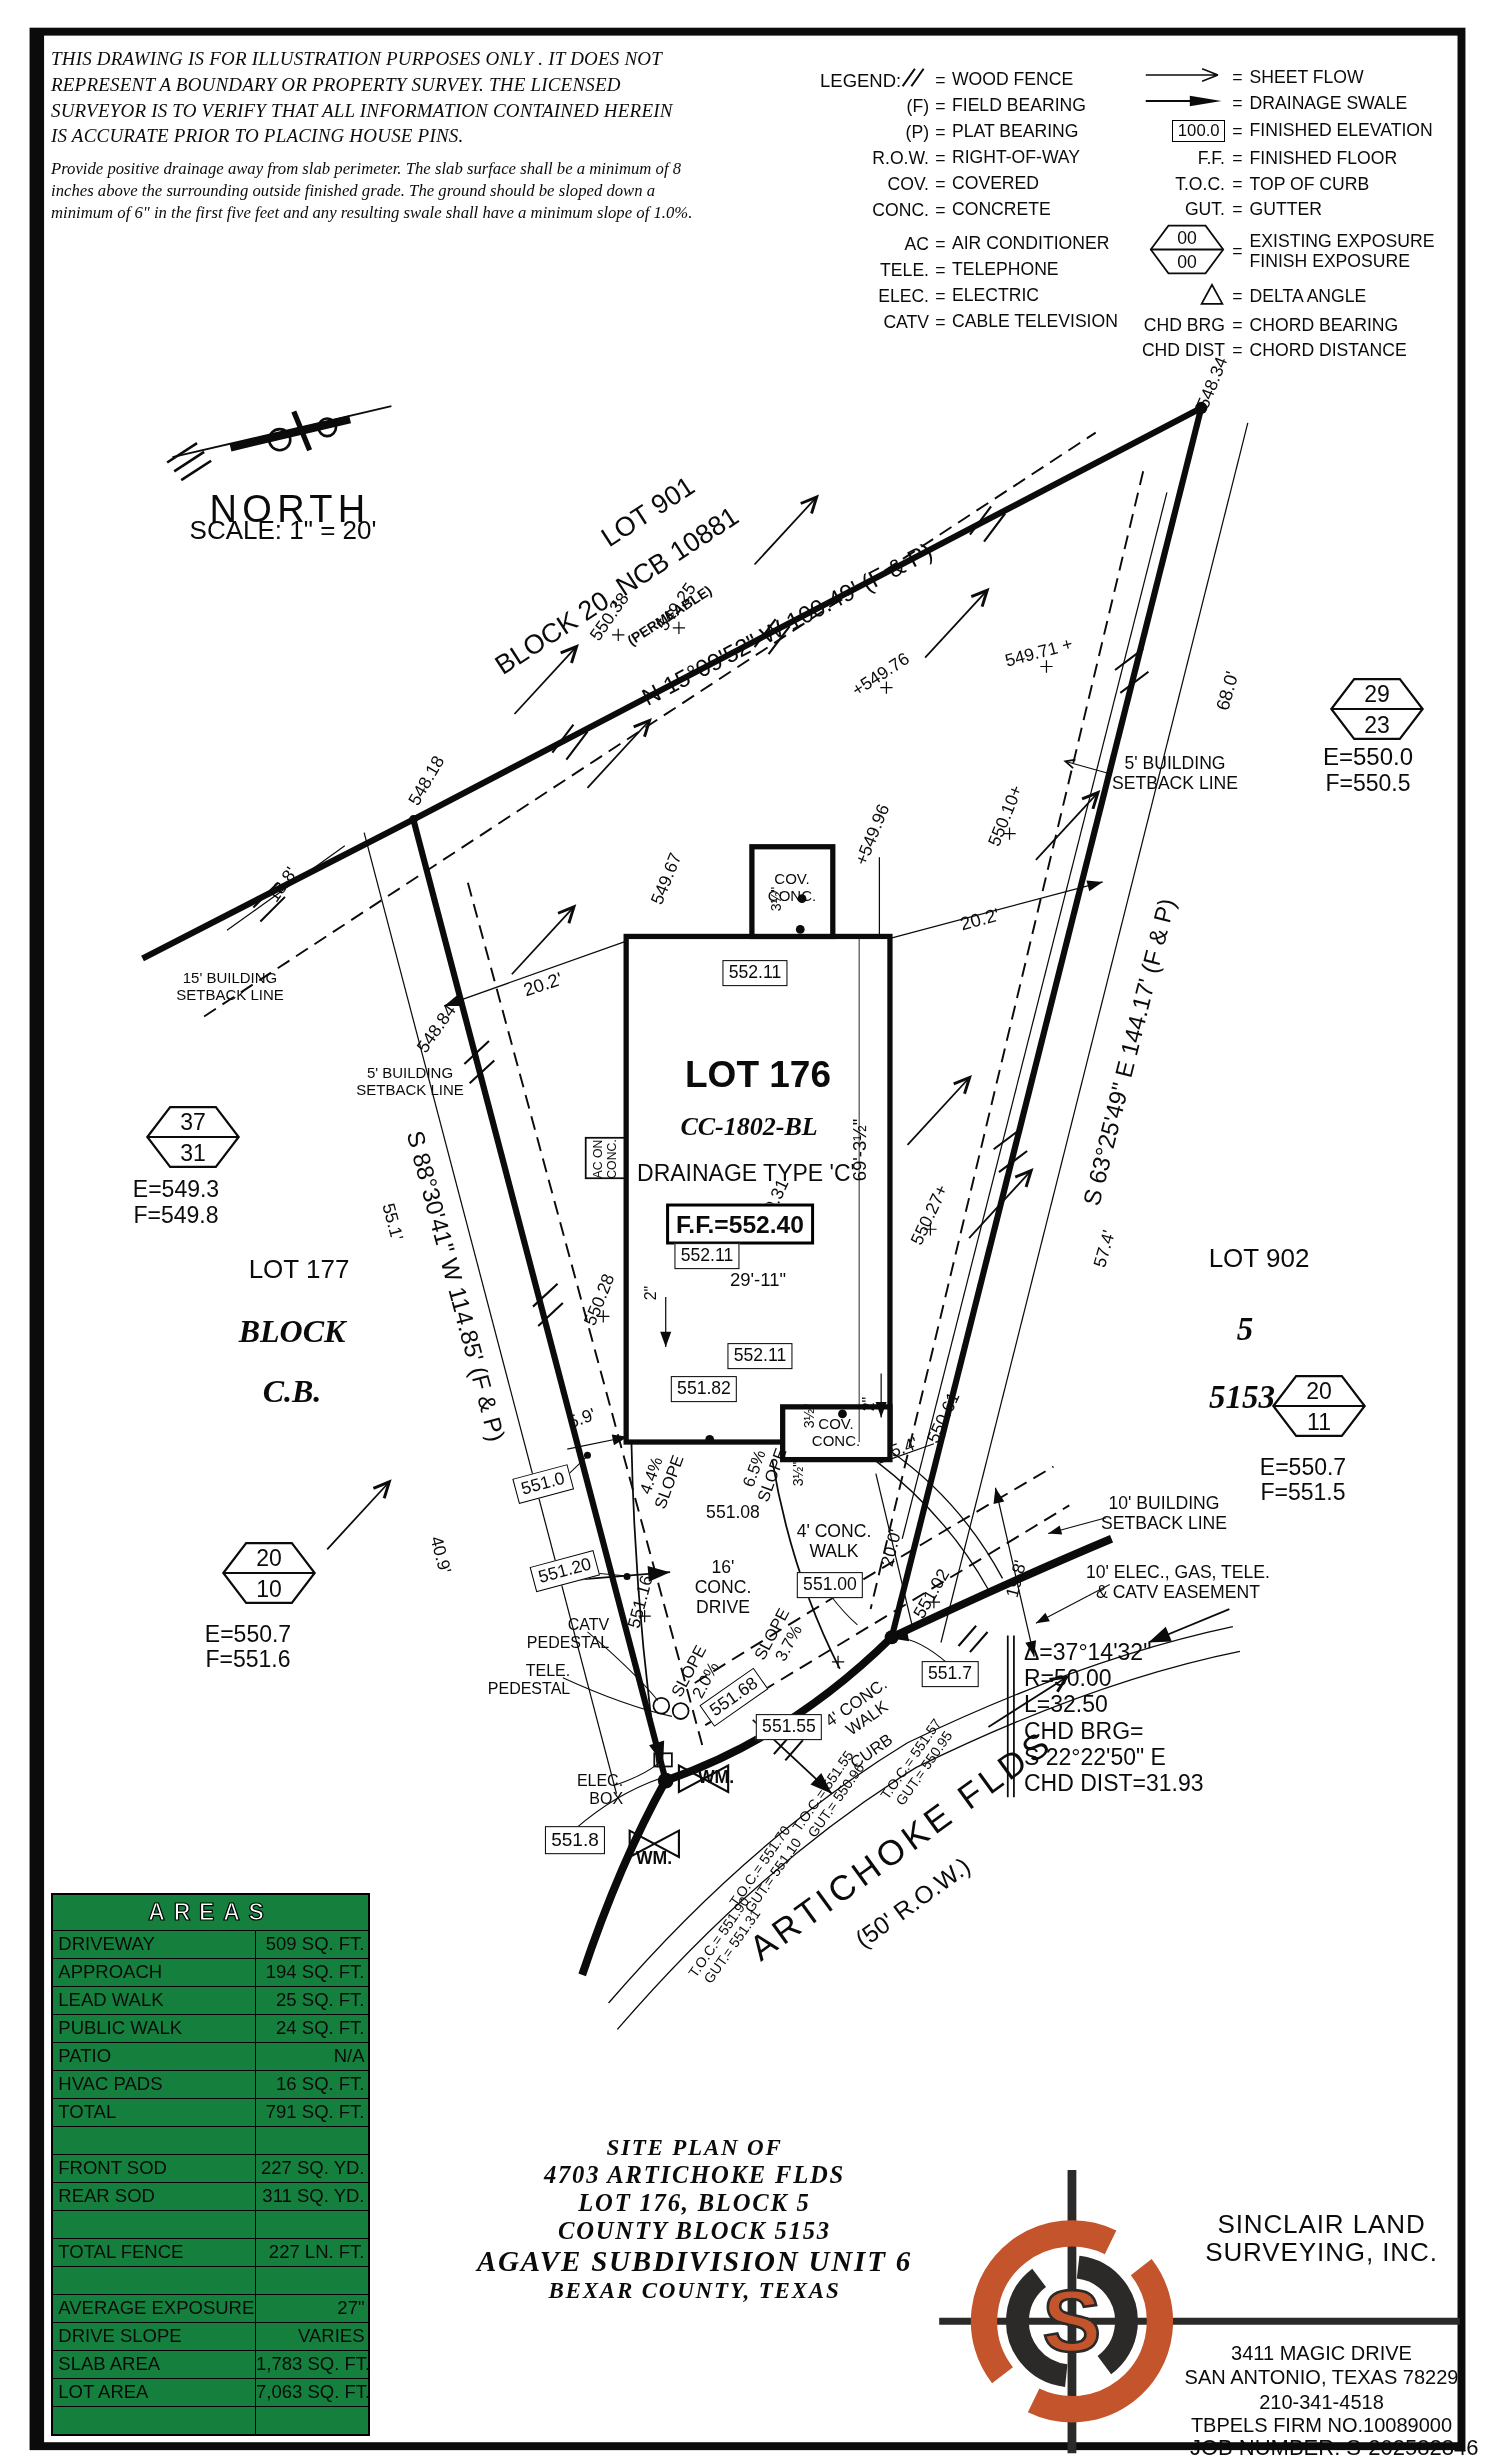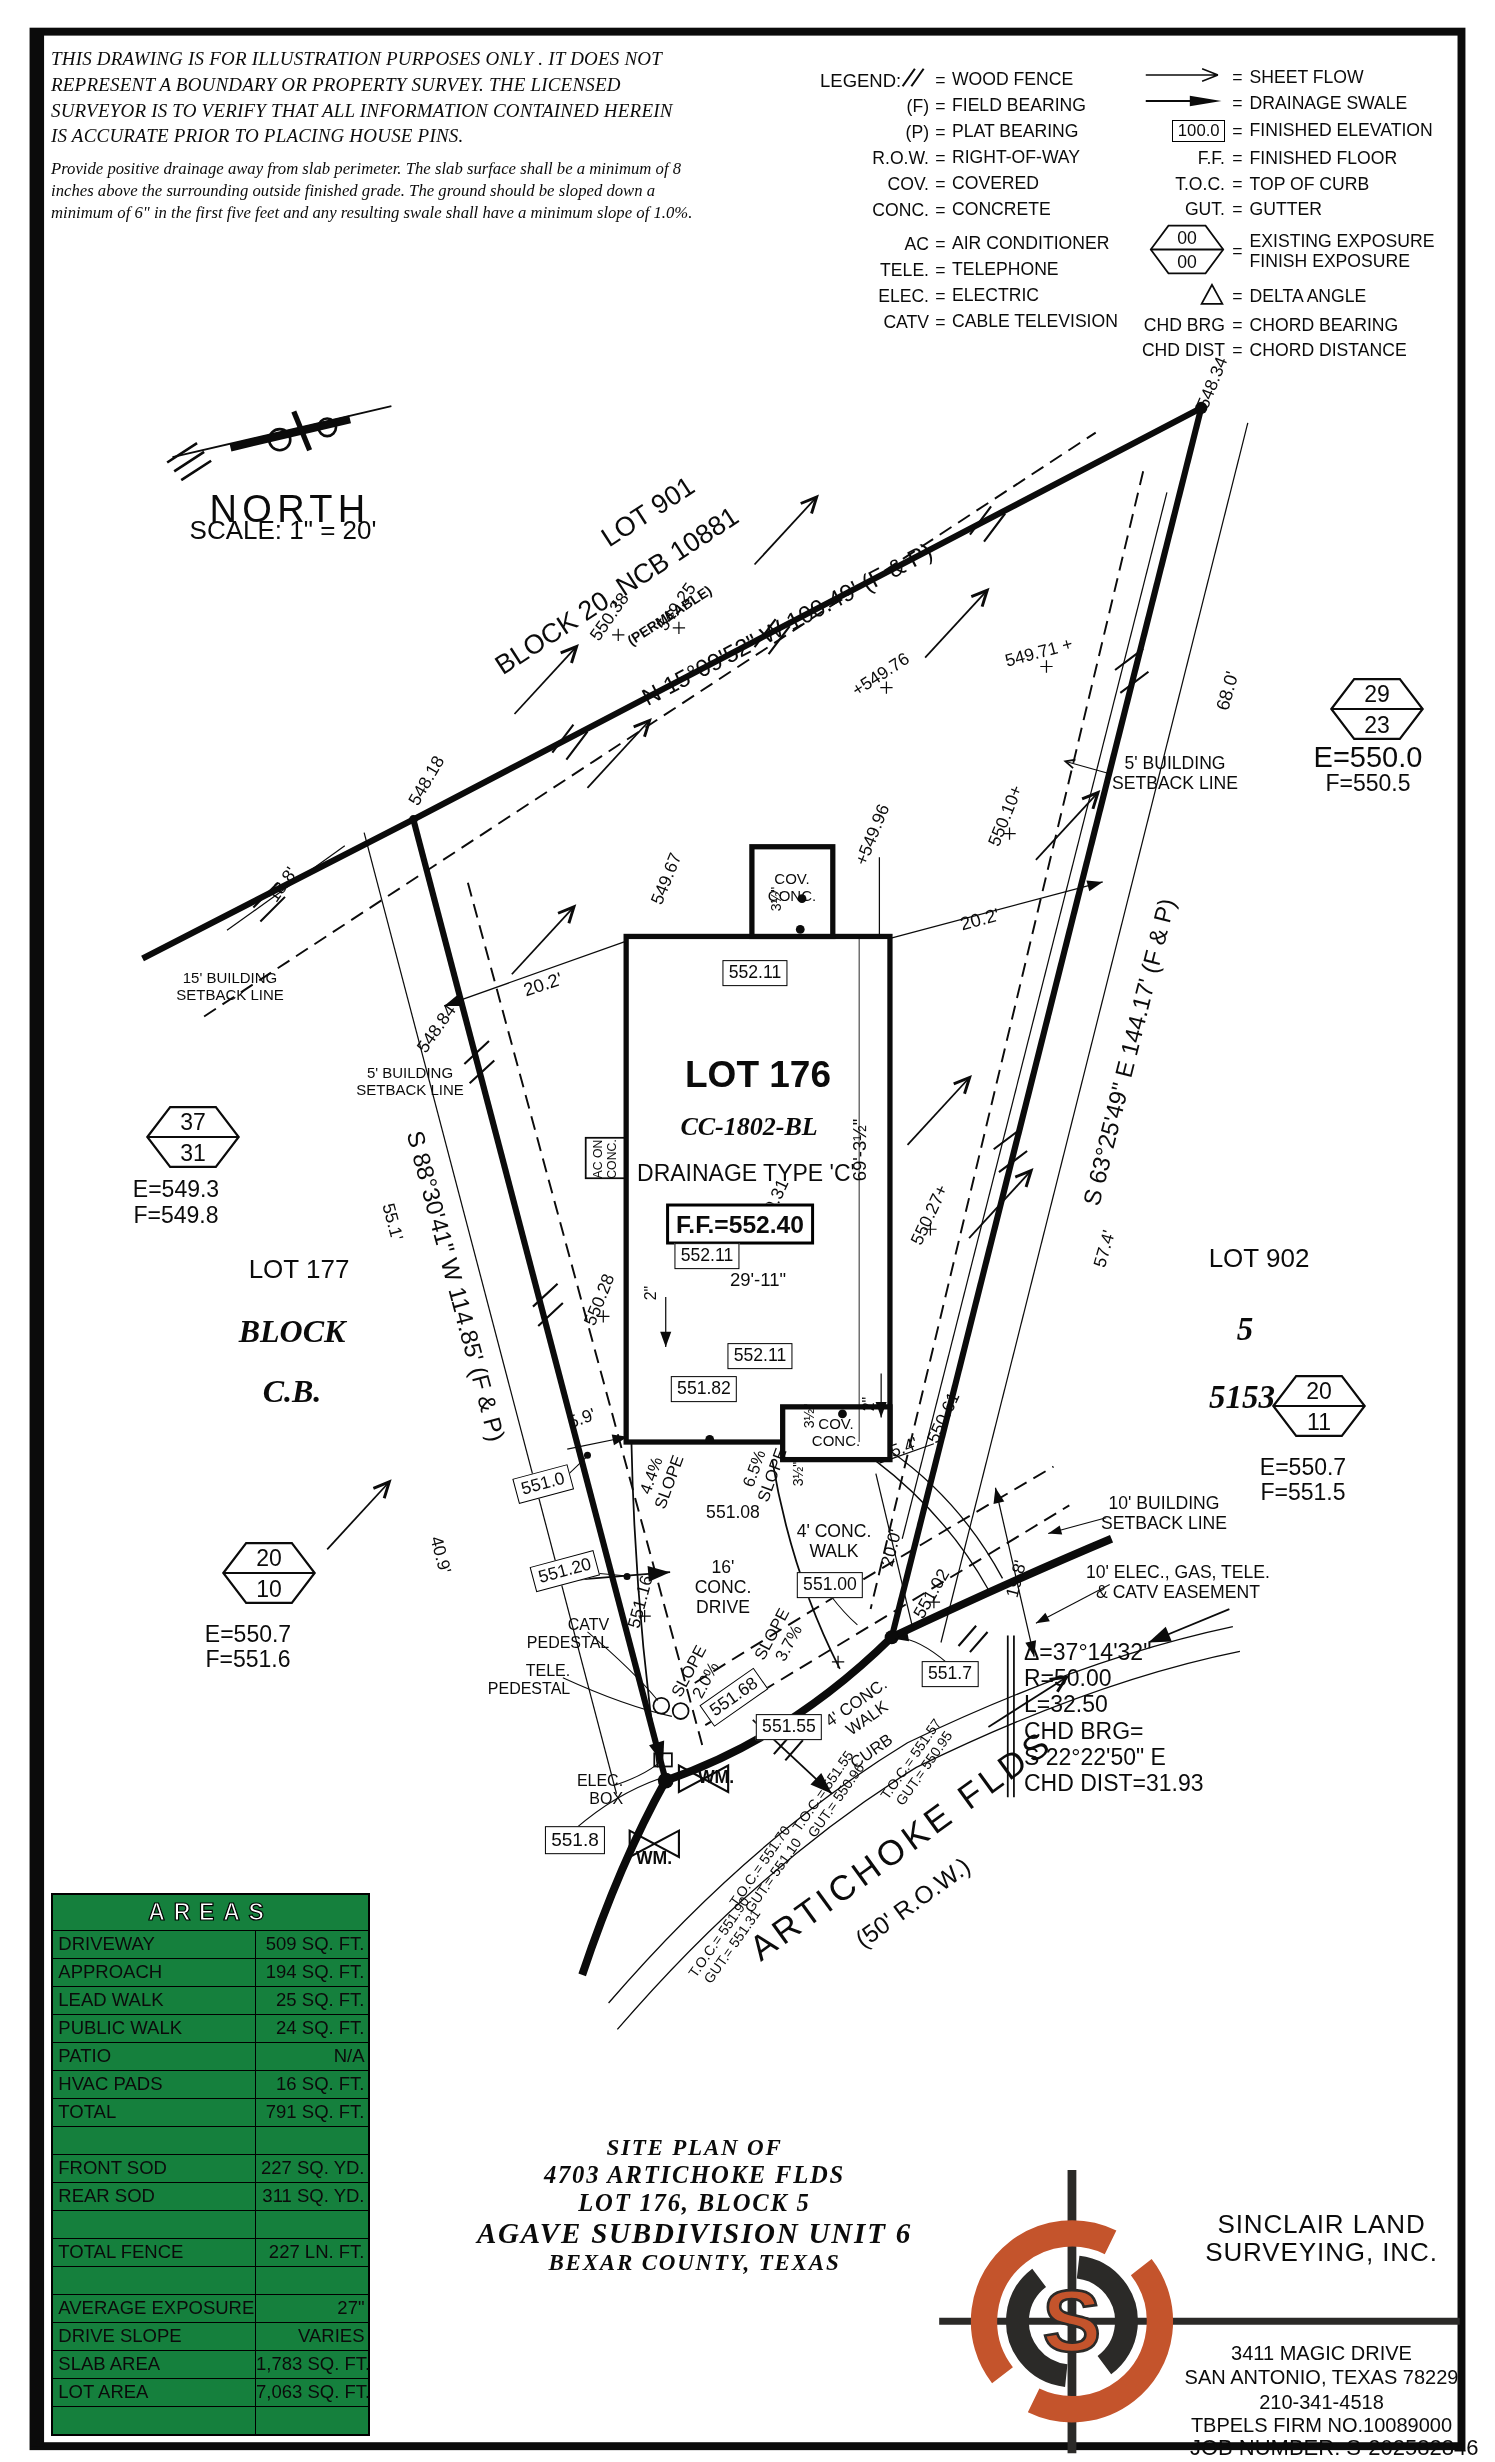--- a/index.html
+++ b/index.html
@@ -449,21 +449,21 @@
       <div class="lbl" style="left: 292px; top: 1391px; font-size: 32px; font-family: &quot;Liberation Serif&quot;, serif; font-style: italic; font-weight: 700; transform: translate(-50%, -50%) rotate(0deg);">C.B.</div>
       <div class="lbl" style="left: 1259px; top: 1259px; font-size: 26px; transform: translate(-50%, -50%) rotate(0deg);">LOT 902</div>
       <div class="lbl" style="left: 1245px; top: 1330px; font-size: 33px; font-family: &quot;Liberation Serif&quot;, serif; font-style: italic; font-weight: 700; transform: translate(-50%, -50%) rotate(0deg);">5</div>
       <div class="lbl" style="left: 1242px; top: 1398px; font-size: 33px; font-family: &quot;Liberation Serif&quot;, serif; font-style: italic; font-weight: 700; transform: translate(-50%, -50%) rotate(0deg);">5153</div>
       <div class="lbl" style="left: 1024px; top: 1652px; font-size: 23px; transform: translate(0px, -50%) rotate(0deg);">Δ=37°14'32"</div>
       <div class="lbl" style="left: 1024px; top: 1678px; font-size: 23px; transform: translate(0px, -50%) rotate(0deg);">R=50.00</div>
       <div class="lbl" style="left: 1024px; top: 1704px; font-size: 23px; transform: translate(0px, -50%) rotate(0deg);">L=32.50</div>
       <div class="lbl" style="left: 1024px; top: 1731px; font-size: 23px; transform: translate(0px, -50%) rotate(0deg);">CHD BRG=</div>
       <div class="lbl" style="left: 1024px; top: 1757px; font-size: 23px; transform: translate(0px, -50%) rotate(0deg);">S 22°22'50" E</div>
       <div class="lbl" style="left: 1024px; top: 1783px; font-size: 23px; transform: translate(0px, -50%) rotate(0deg);">CHD DIST=31.93</div>
-      <div class="lbl" style="left: 1368px; top: 757px; font-size: 29px; transform: translate(-50%, -50%) rotate(0deg);">E=550.0</div>
+      <div class="lbl" style="left: 1368px; top: 757px; font-size: 24px; transform: translate(-50%, -50%) rotate(0deg);">E=550.0</div>
       <div class="lbl" style="left: 1368px; top: 783px; font-size: 23px; transform: translate(-50%, -50%) rotate(0deg);">F=550.5</div>
       <div class="lbl" style="left: 176px; top: 1189px; font-size: 23px; transform: translate(-50%, -50%) rotate(0deg);">E=549.3</div>
       <div class="lbl" style="left: 176px; top: 1215px; font-size: 23px; transform: translate(-50%, -50%) rotate(0deg);">F=549.8</div>
       <div class="lbl" style="left: 1303px; top: 1467px; font-size: 23px; transform: translate(-50%, -50%) rotate(0deg);">E=550.7</div>
       <div class="lbl" style="left: 1303px; top: 1492px; font-size: 23px; transform: translate(-50%, -50%) rotate(0deg);">F=551.5</div>
       <div class="lbl" style="left: 248px; top: 1634px; font-size: 23px; transform: translate(-50%, -50%) rotate(0deg);">E=550.7</div>
       <div class="lbl" style="left: 248px; top: 1659px; font-size: 23px; transform: translate(-50%, -50%) rotate(0deg);">F=551.6</div>
       <div class="lbl ebox" style="left: 755px; top: 973px; font-size: 17.6px; transform: translate(-50%, -50%) rotate(0deg);">552.11</div>
       <div class="lbl ebox" style="left: 707px; top: 1256px; font-size: 17.6px; transform: translate(-50%, -50%) rotate(0deg);">552.11</div>
       <div class="lbl ebox" style="left: 760px; top: 1356px; font-size: 17.6px; transform: translate(-50%, -50%) rotate(0deg);">552.11</div>
@@ -568,20 +568,21 @@
           <div class="ar-l"></div>
           <div class="ar-v"></div>
         </div>
       </div>
   </div>
 
   <div id="titleblock">
     <div class="t1">SITE  PLAN  OF</div>
     <div class="t2">4703  ARTICHOKE  FLDS</div>
     <div class="t2">LOT  176,  BLOCK  5</div>
+    <div class="t2">COUNTY  BLOCK  5153</div>
     <div class="t5">AGAVE  SUBDIVISION  UNIT  6</div>
     <div class="t6">BEXAR  COUNTY,  TEXAS</div>
   </div>
 
   <div id="firm">
     <div class="n" style="position:absolute;left:0;top:-41px;width:100%;">SINCLAIR  LAND</div>
     <div class="n" style="position:absolute;left:0;top:-13px;width:100%;">SURVEYING,  INC.</div>
     <div class="a" style="position:absolute;left:0;top:83px;width:100%;">3411  MAGIC  DRIVE</div>
     <div class="a" style="position:absolute;left:0;top:107px;width:100%;">SAN  ANTONIO,  TEXAS  78229</div>
     <div class="a" style="position:absolute;left:0;top:132px;width:100%;">210-341-4518</div>

